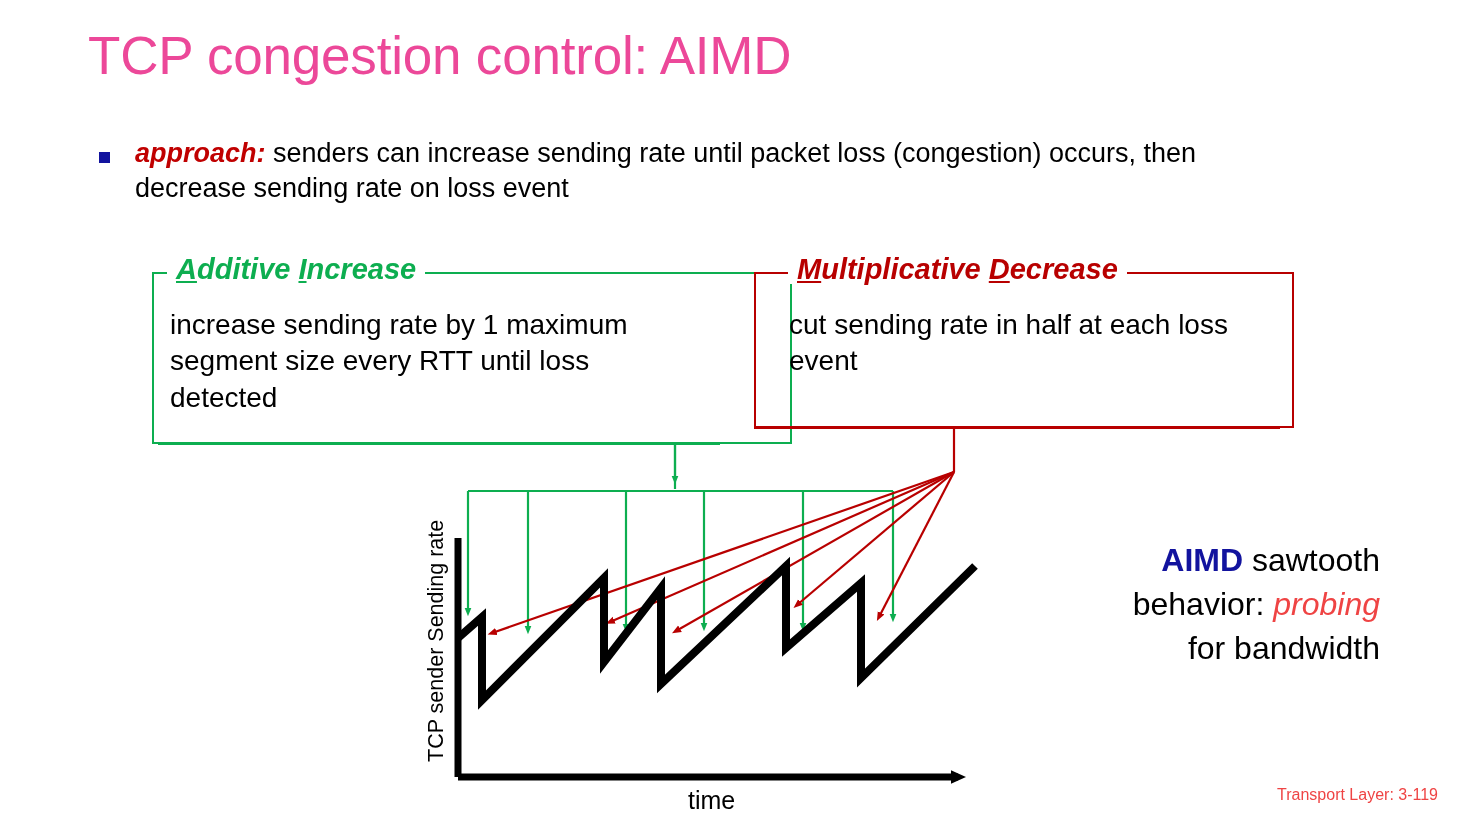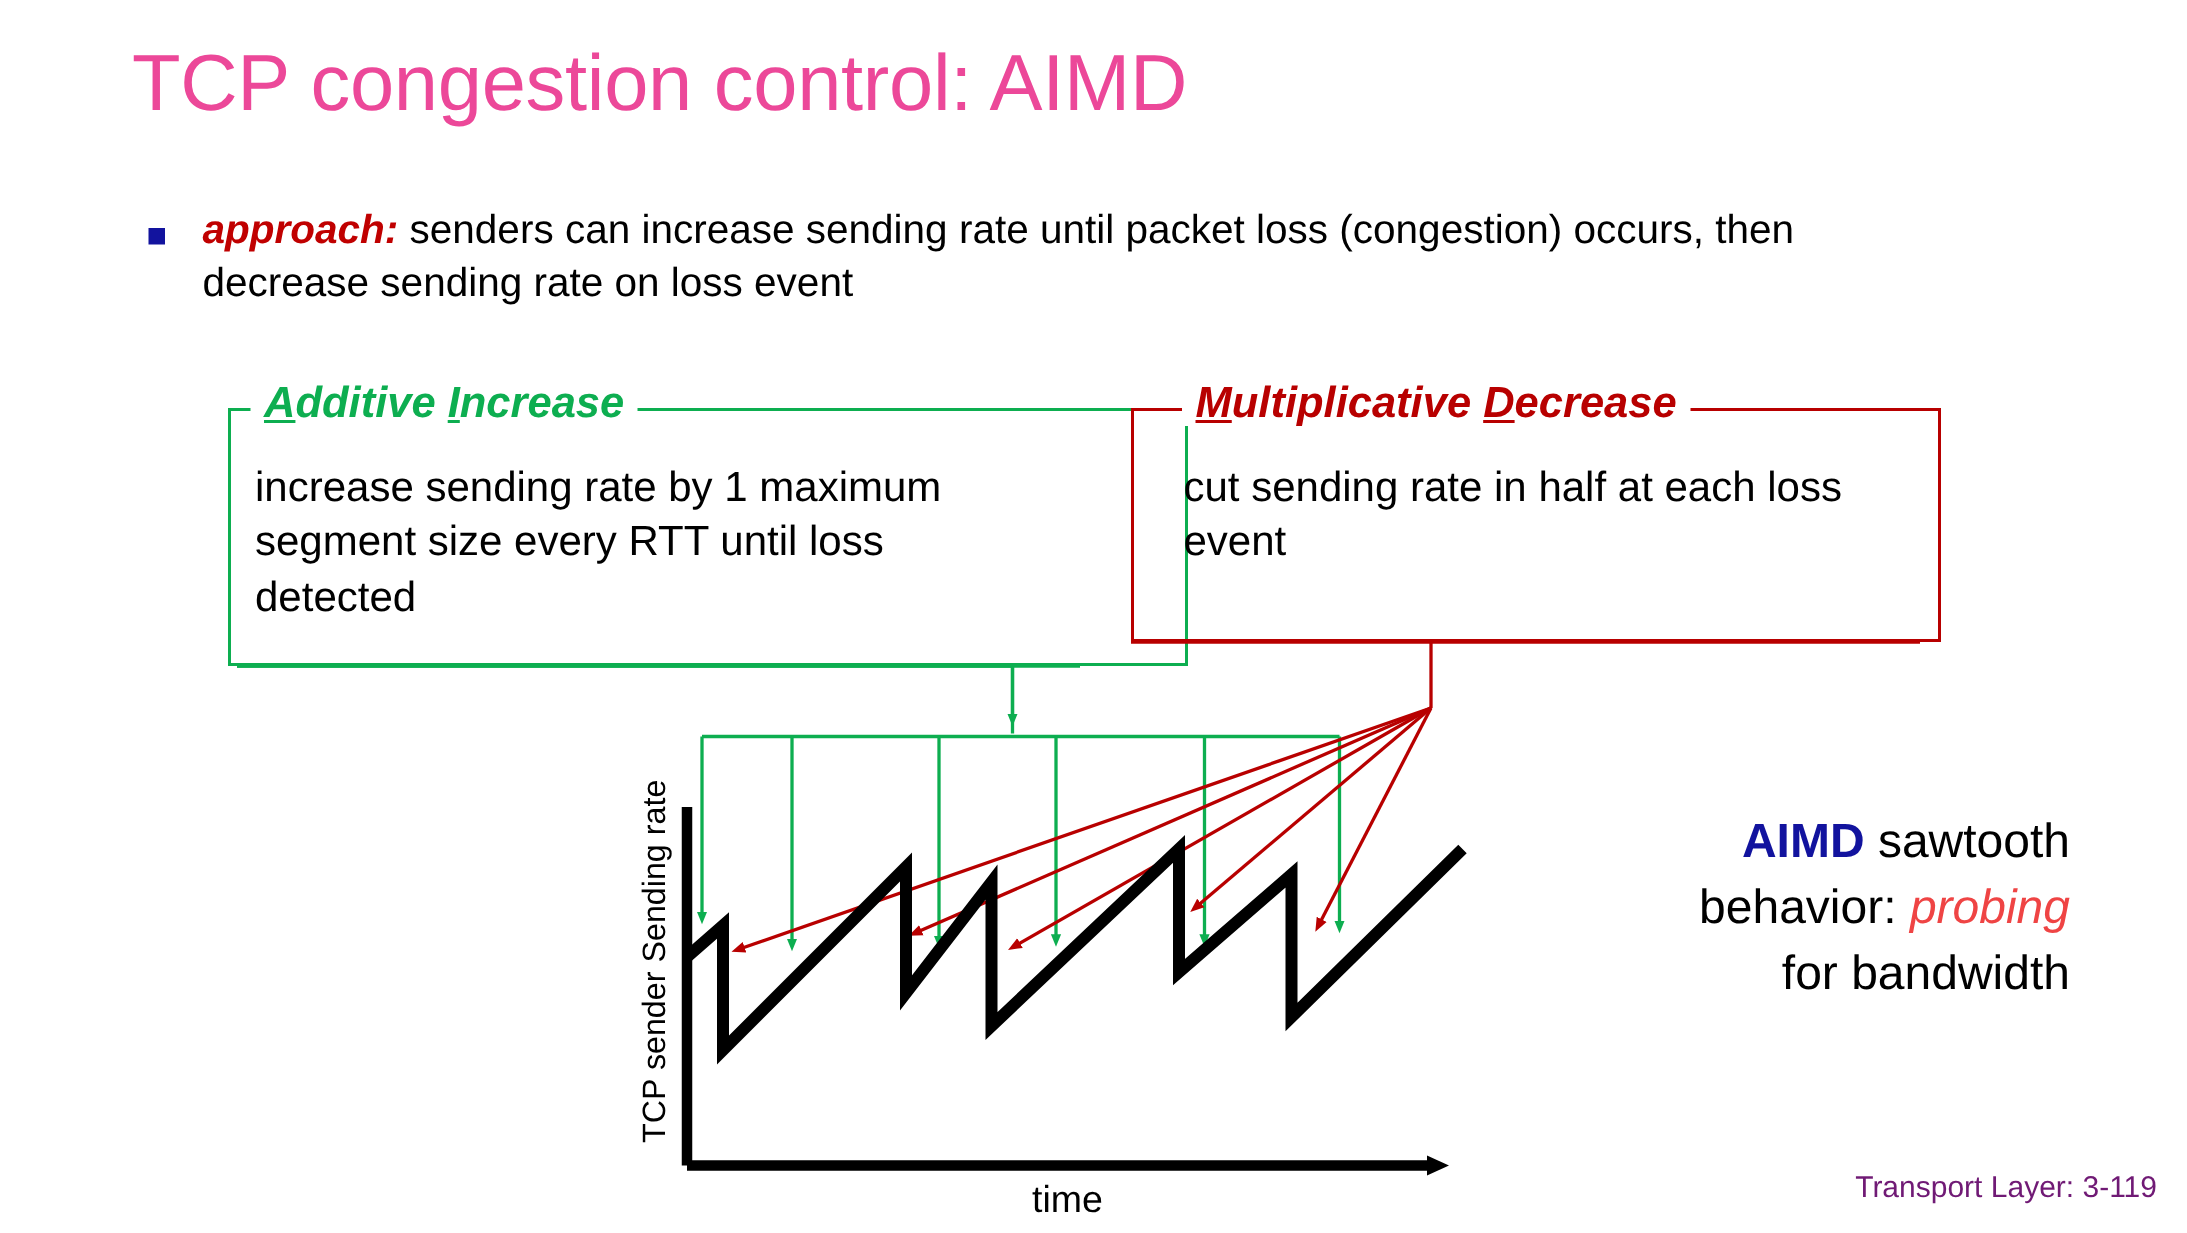--- a/index.html
+++ b/index.html
@@ -155,22 +155,22 @@
     color: #000000;
     white-space: nowrap;
     margin-left: 26px;
   }
 
   
   #footer {
     position: absolute;
     right: 20px;
     bottom: 18px;
-    font-size: 20px;
-    color: #701a75;
+    font-size: 16px;
+    color: #ef4444;
     white-space: nowrap;
   }
 </style>
 </head>
 <body>
 
 <div id="slide">
 
   <div id="title">TCP congestion control: AIMD</div>
 

